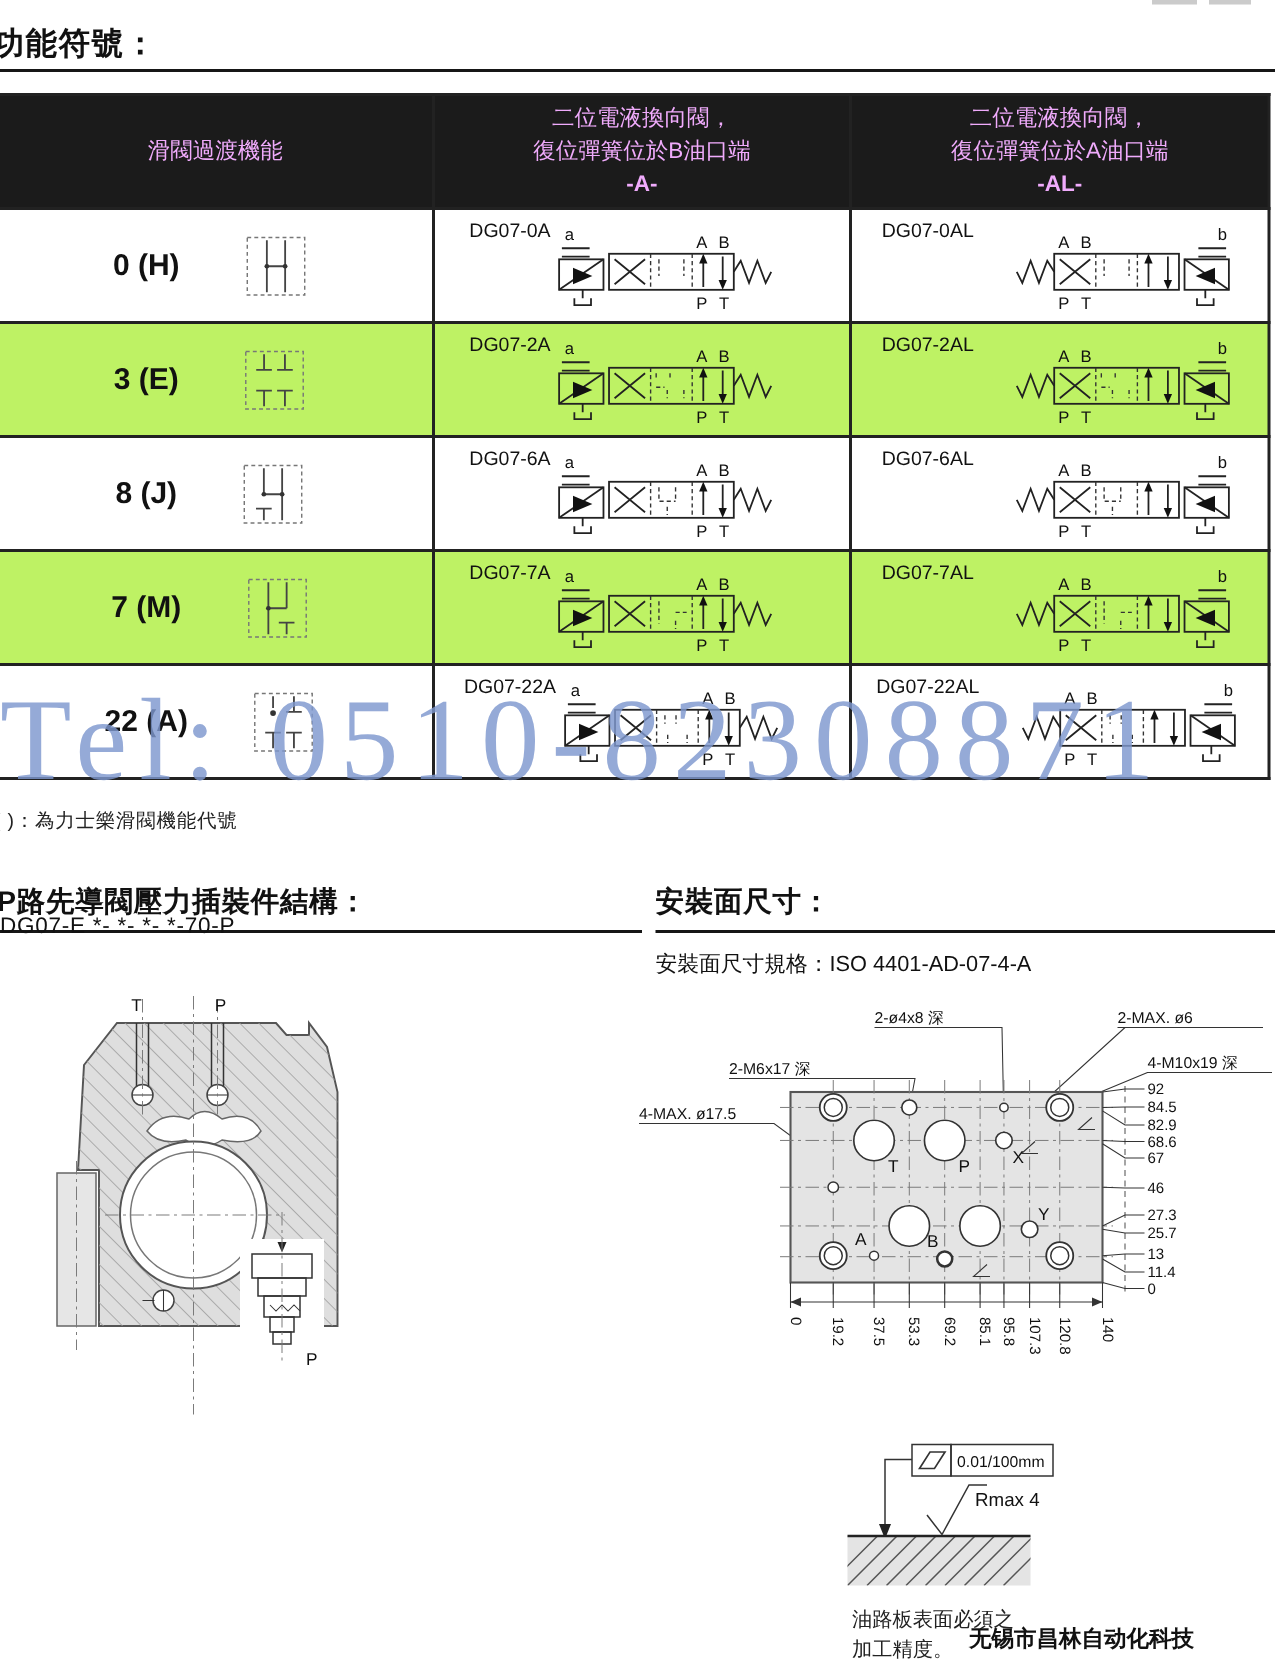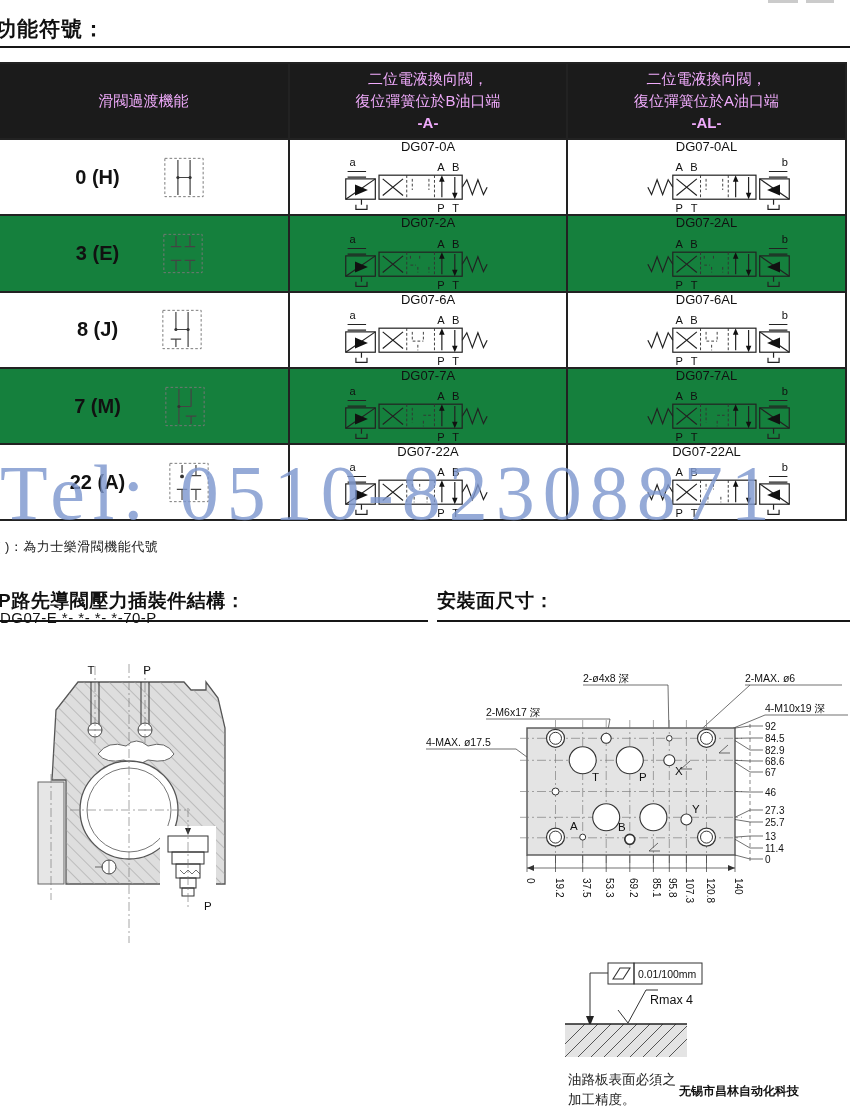--- a/index.html
+++ b/index.html
@@ -7,24 +7,24 @@
        font-family:"Liberation Sans","DejaVu Sans",sans-serif;overflow:hidden}
   .page{position:absolute;inset:0}
   .cutmark{position:absolute;background:#b5b5b5;opacity:.7}
   .title{position:absolute;left:-5px;top:15px;font-size:21px;font-weight:bold;letter-spacing:1px}
   .titlebar{position:absolute;left:0;top:46px;width:850px;height:2px;background:#161616}
   table.ftable{position:absolute;left:-3px;top:62px;width:848px;border-collapse:collapse;table-layout:fixed}
   .ftable th,.ftable td{border:2px solid #222;padding:0;text-align:center;vertical-align:middle}
   .ftable th{background:#1b1b1b;color:#f0abfc;font-weight:normal;font-size:15px;height:74px;line-height:1.45}
   .ftable th .hsub{font-weight:bold}
   .ftable td{height:74px;font-size:13px}
-  tr.alt td{background:#15803d}
+  tr.alt td{background:#bef264}
   .fcell{display:flex;align-items:center;justify-content:center;gap:36px}
   .code{font-size:20px;font-weight:bold;white-space:nowrap}
-  .vcell{display:flex;flex-direction:column;align-items:center;justify-content:center;line-height:1.1}
+  .vcell{display:flex;justify-content:center;line-height:1.1}
   .model{font-size:13px;margin-bottom:-1px}
   svg{font-family:"Liberation Sans","DejaVu Sans",sans-serif}
   .vl{stroke:#222;fill:none;stroke-width:1.3}
   .vd{stroke:#333;fill:none;stroke-width:1;stroke-dasharray:3 2.2}
   .vf{fill:#111;stroke:none}
   .pt{font-size:12px;fill:#111}
   .ts{stroke:#444;fill:none;stroke-width:1.4}
   .tdash{stroke:#777;fill:none;stroke-width:1.1;stroke-dasharray:3 2.4}
   .note{position:absolute;left:-4px;top:538px;font-size:13px;color:#222;letter-spacing:.5px}
   .wm{position:absolute;left:0;width:100%;font-family:Liberation Serif, serif;
@@ -37,21 +37,21 @@
   .ul.left{left:0;width:428px}.ul.right{left:437px;width:413px}
   .pilot-model{position:absolute;left:0;top:609px;font-size:15px;letter-spacing:.5px}
   .mount-spec{position:absolute;left:437px;top:633px;font-size:14.5px}
   .ml{stroke:#333;fill:none;stroke-width:1}
   .mthin{stroke:#333;fill:none;stroke-width:.7}
   .mcl{stroke:#777;fill:none;stroke-width:.65;stroke-dasharray:9 3 2 3}
   .mdash{stroke:#555;fill:none;stroke-width:.7;stroke-dasharray:4 3}
   .mtext{font-size:10.5px;fill:#111}
   .dimtext{font-size:10px;fill:#111}
   .ptext{font-size:11.5px;fill:#111}
-  .company{position:absolute;left:679px;top:1083px;font-size:12px;font-weight:bold;white-space:nowrap}
+  .company{position:absolute;left:646px;top:1083px;font-size:15px;font-weight:bold;white-space:nowrap}
 </style>
 </head>
 <body>
 
 <div class="page">
 
   <div class="cutmark" style="left:768px;top:0;width:30px;height:3px"></div>
   <div class="cutmark" style="left:806px;top:0;width:28px;height:3px"></div>
 
   <div class="title">功能符號：</div>
@@ -388,20 +388,21 @@
 
   <div class="note">( )：為力士樂滑閥機能代號</div>
 
   <div class="wm wm-tel">Tel: 0510-82308871</div>
 
   <div class="sec-title left">P路先導閥壓力插裝件結構：</div>
   <div class="ul left"></div>
   <div class="sec-title right">安裝面尺寸：</div>
   <div class="ul right"></div>
   <div class="pilot-model">DG07-E *- *- *- *-70-P</div>
+  <div class="mount-spec">安裝面尺寸規格：ISO 4401-AD-07-4-A</div>
 
   <svg style="position:absolute;left:8px;top:658px" width="315" height="292" viewBox="0 0 315 292">
     <defs>
       <pattern id="h1" width="9" height="9" patternUnits="userSpaceOnUse" patternTransform="rotate(-45)">
         <line x1="0" y1="0" x2="0" y2="9" stroke="#9a9a9a" stroke-width="1"></line>
       </pattern>
     </defs>
     <rect x="30" y="124" width="26" height="102" fill="#e6e6e6" stroke="#666" stroke-width="1"></rect>
     <path class="mcl" d="M43,116V242"></path>
     <path d="M70,24 L176,24 L183,32 L198,32 L198,24 L210,40 L217,70 L217,226 L58,226 L58,122 L44,122 L48,52 Z" fill="#dedede" stroke="#555" stroke-width="1.3"></path>

